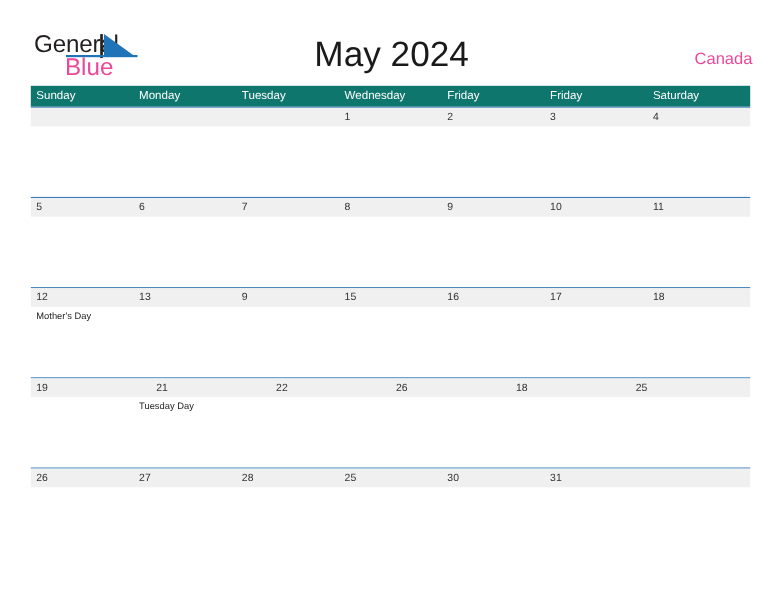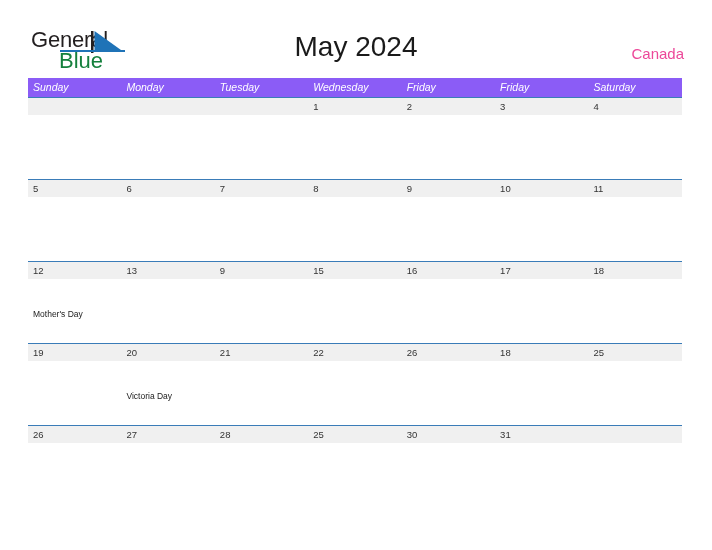--- a/index.html
+++ b/index.html
@@ -43,40 +43,40 @@
     left: 60px;
     top: 2px;
     width: 34px;
     height: 22px;
   }
   .brand-blue {
     position: absolute;
     left: 28px;
     top: 21px;
     font-size: 22px;
-    color: #15803d;
+    color: #ec4899;
     line-height: 22px;
     white-space: nowrap;
   }
   .brand-rule {
     position: absolute;
     left: 29px;
     top: 21px;
     width: 65px;
     height: 2px;
     background: #1f73b7;
   }
 
   .month-title {
     position: absolute;
     left: 0;
     right: 0;
     top: 31px;
     text-align: center;
-    font-size: 28px;
+    font-size: 32px;
     color: #1a1a1a;
     letter-spacing: 0px;
   }
 
   .region-label {
     position: absolute;
     right: 28px;
     top: 45px;
     font-size: 15px;
     color: #ec4899;
@@ -85,23 +85,22 @@
   
   .calendar {
     position: absolute;
     left: 28px;
     top: 78px;
     width: 654px;
   }
 
   .weekday-row {
     display: flex;
-    background: #8b5cf6;
+    background: #0f766e;
     height: 19px;
-    font-style: italic;
   }
   .weekday-cell {
     flex: 1 1 0;
     color: #ffffff;
     font-size: 10.5px;
     line-height: 19px;
     padding-left: 5px;
     box-sizing: border-box;
     white-space: nowrap;
     overflow: hidden;
@@ -116,21 +115,20 @@
     border-top: none;
   }
   .week-row .day-band {
     display: flex;
     height: 17px;
     background: #f0f0f0;
   }
   .week-row .day-bodies {
     display: flex;
     height: 68px;
-    align-items: center;
   }
   .day-num {
     flex: 1 1 0;
     font-size: 9.5px;
     color: #333333;
     line-height: 17px;
     padding-left: 5px;
     box-sizing: border-box;
   }
   .day-body {
@@ -282,33 +280,32 @@
         </div>
       <div class="day-body">
           <div class="event-text"></div>
         </div>
     </div>
   </div>
 
   <div class="week-row">
     <div class="day-band">
       <div class="day-num">19</div>
-      <div class="day-num">20</div>
       <div class="day-num">21</div>
       <div class="day-num">22</div>
       <div class="day-num">26</div>
       <div class="day-num">18</div>
       <div class="day-num">25</div>
     </div>
     <div class="day-bodies">
       <div class="day-body">
           <div class="event-text"></div>
         </div>
       <div class="day-body">
-          <div class="event-text">Victoria Day</div>
+          <div class="event-text">Tuesday Day</div>
         </div>
       <div class="day-body">
           <div class="event-text"></div>
         </div>
       <div class="day-body">
           <div class="event-text"></div>
         </div>
       <div class="day-body">
           <div class="event-text"></div>
         </div>

